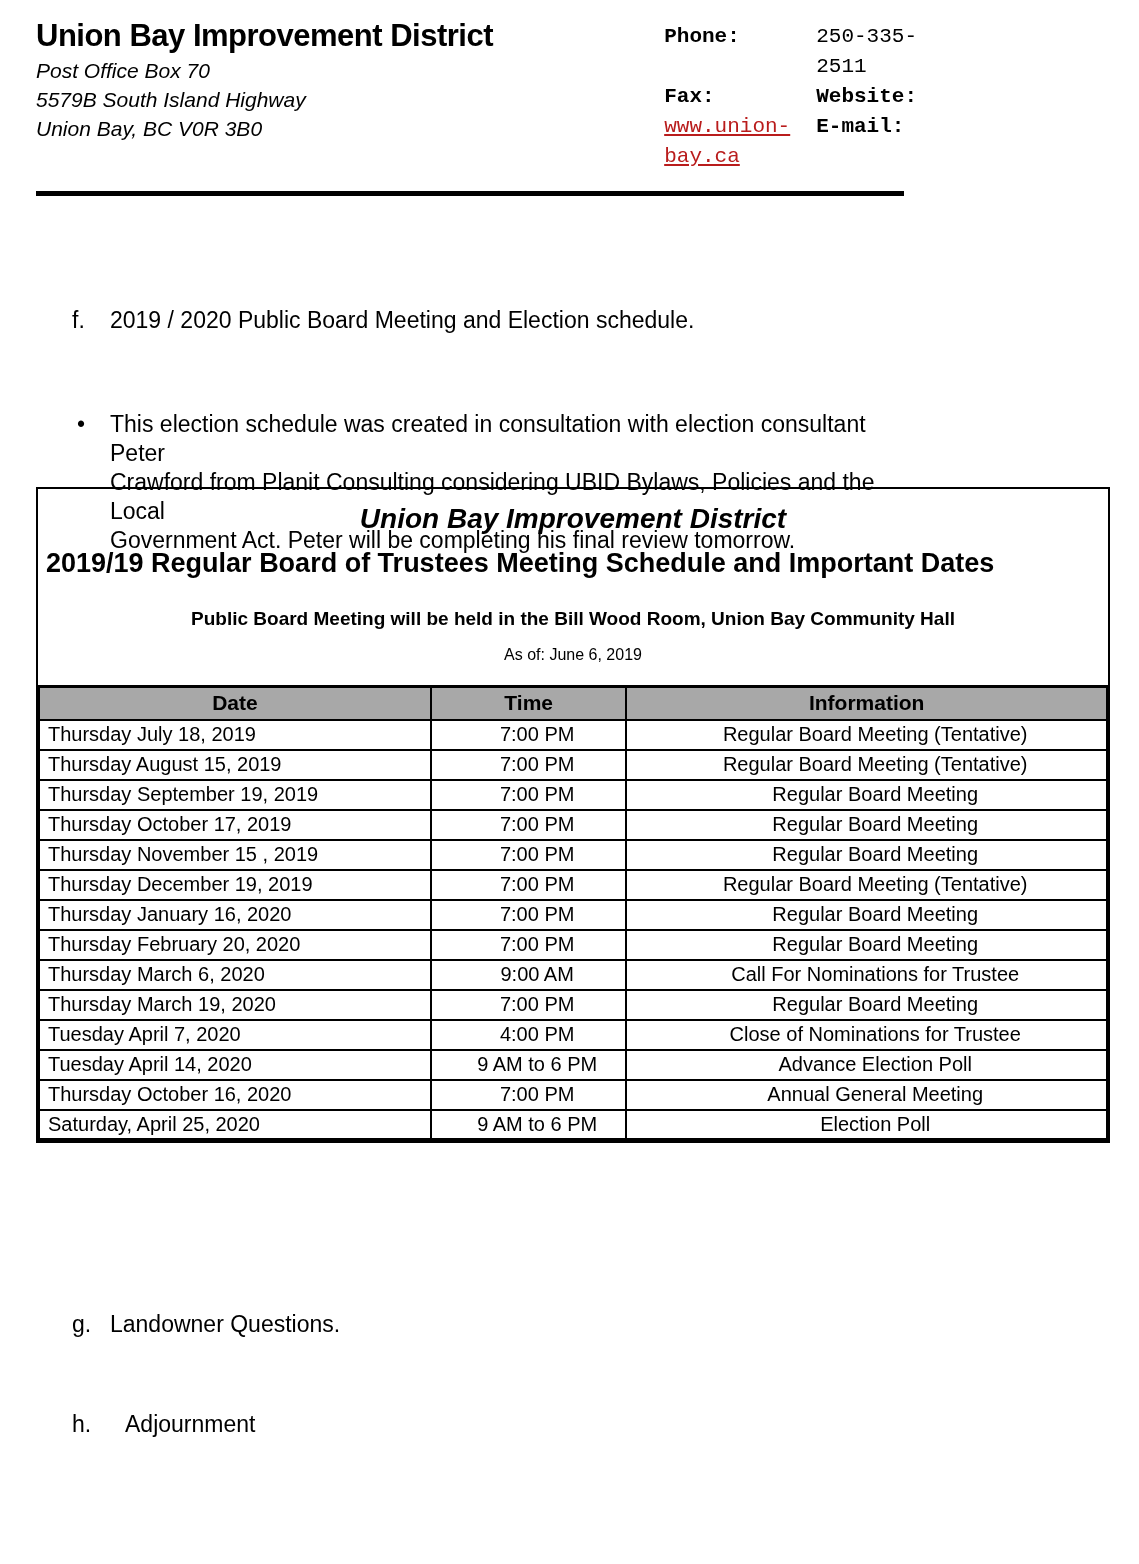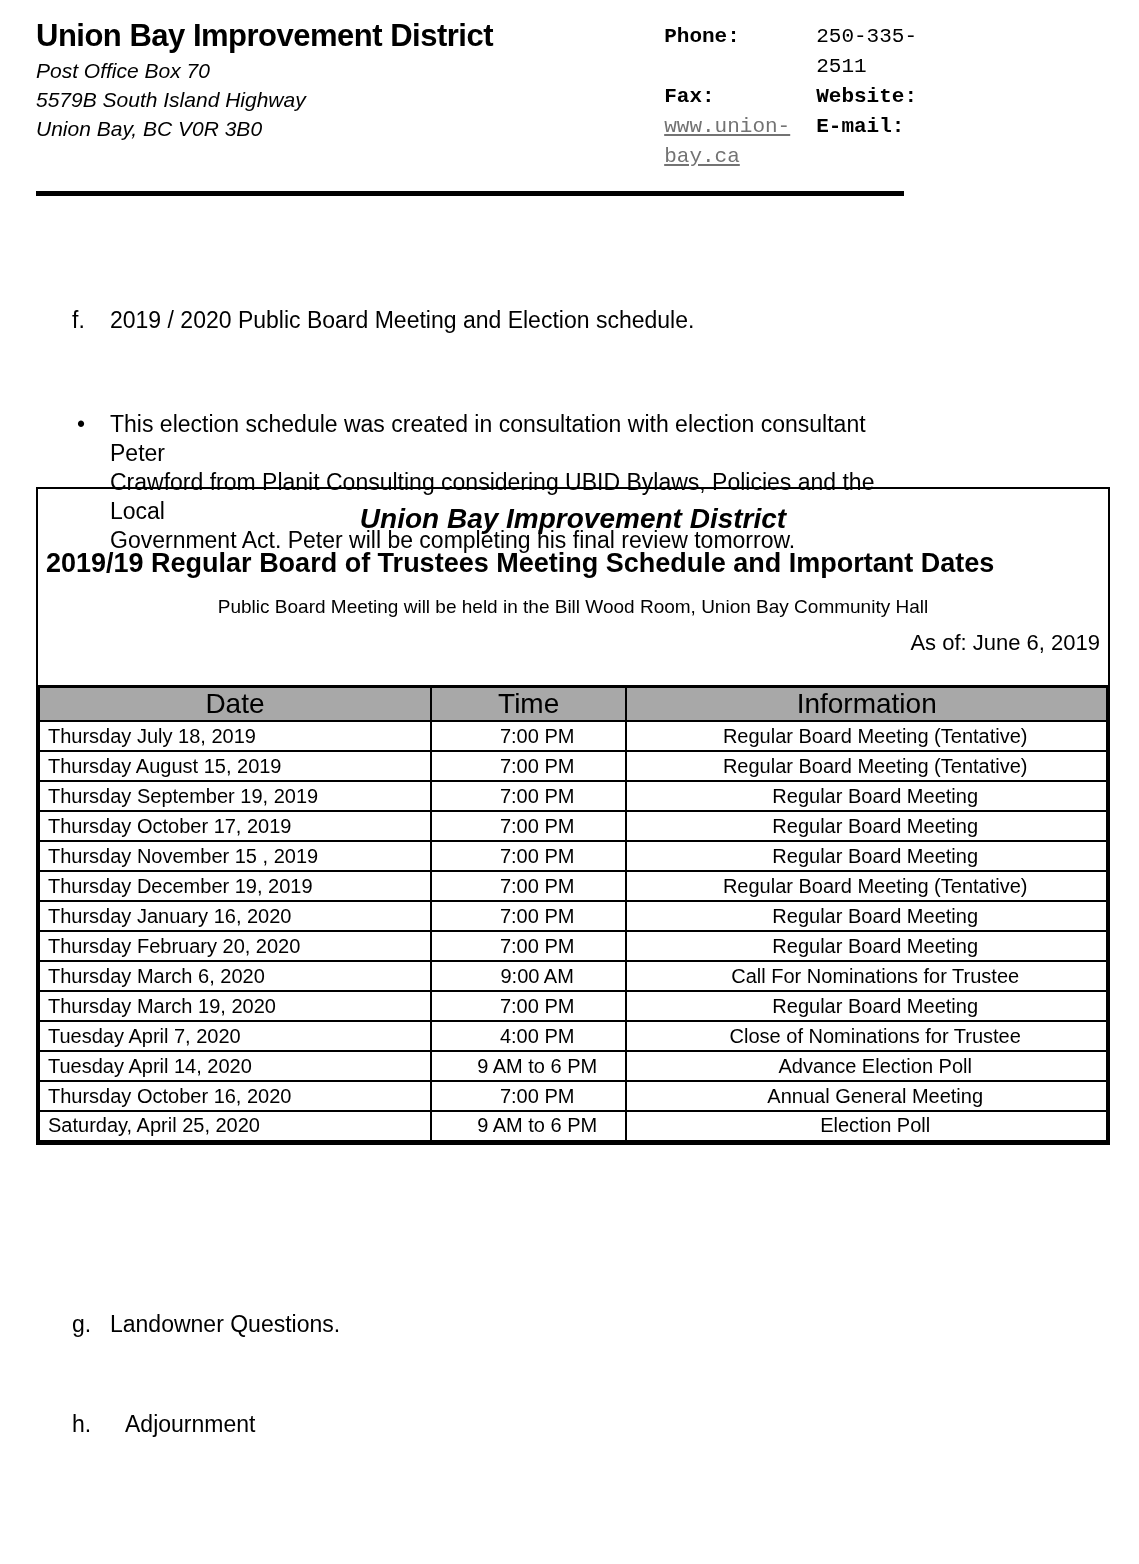--- a/index.html
+++ b/index.html
@@ -30,21 +30,21 @@
     flex: 1;
     display: grid;
     grid-template-columns: 152px 1fr;
     align-content: start;
     row-gap: 0;
     padding-top: 6px;
     font-family: Liberation Mono, monospace;
   }
   .contact-label { font-weight: bold; font-size: 21px; line-height: 30px; }
   .contact-value { font-size: 21px; line-height: 30px; }
-  a.doc-link { color: #737373; text-decoration: underline; cursor: pointer; }
+  a.doc-link { color: #b91c1c; text-decoration: underline; cursor: pointer; }
 
   .rule {
     margin: 19px 49px 0 36px;
     height: 5px;
     background: #000000;
   }
 
   
   .agenda-item {
     display: flex;
@@ -82,45 +82,45 @@
   .box-subtitle {
     text-align: left;
     font-size: 27px;
     font-weight: bold;
     line-height: 33px;
     margin-top: 10px;
   }
   .box-location {
     text-align: center;
     font-size: 19px;
-    font-weight: normal;
+    font-weight: bold;
     line-height: 24px;
-    margin-top: 15px;
+    margin-top: 27px;
   }
   .box-asof {
-    text-align: right;
-    font-size: 22px;
+    text-align: center;
+    font-size: 16px;
     line-height: 30px;
     margin-top: 9px;
   }
 
   table.schedule {
     width: 100%;
     border-collapse: collapse;
     table-layout: fixed;
     border-top: 3px solid #000;
     border-bottom: 3px solid #000;
   }
   .col-date { width: 36.7%; }
   .col-time { width: 18.3%; }
   .col-info { width: 45%; }
   table.schedule th {
     background: #a8a8a8;
-    font-size: 28px;
-    font-weight: normal;
+    font-size: 21px;
+    font-weight: bold;
     height: 33px;
     border: 2px solid #000;
     text-align: center;
     vertical-align: middle;
   }
   table.schedule td {
     font-size: 20px;
     height: 30px;
     border: 2px solid #000;
     vertical-align: middle;

